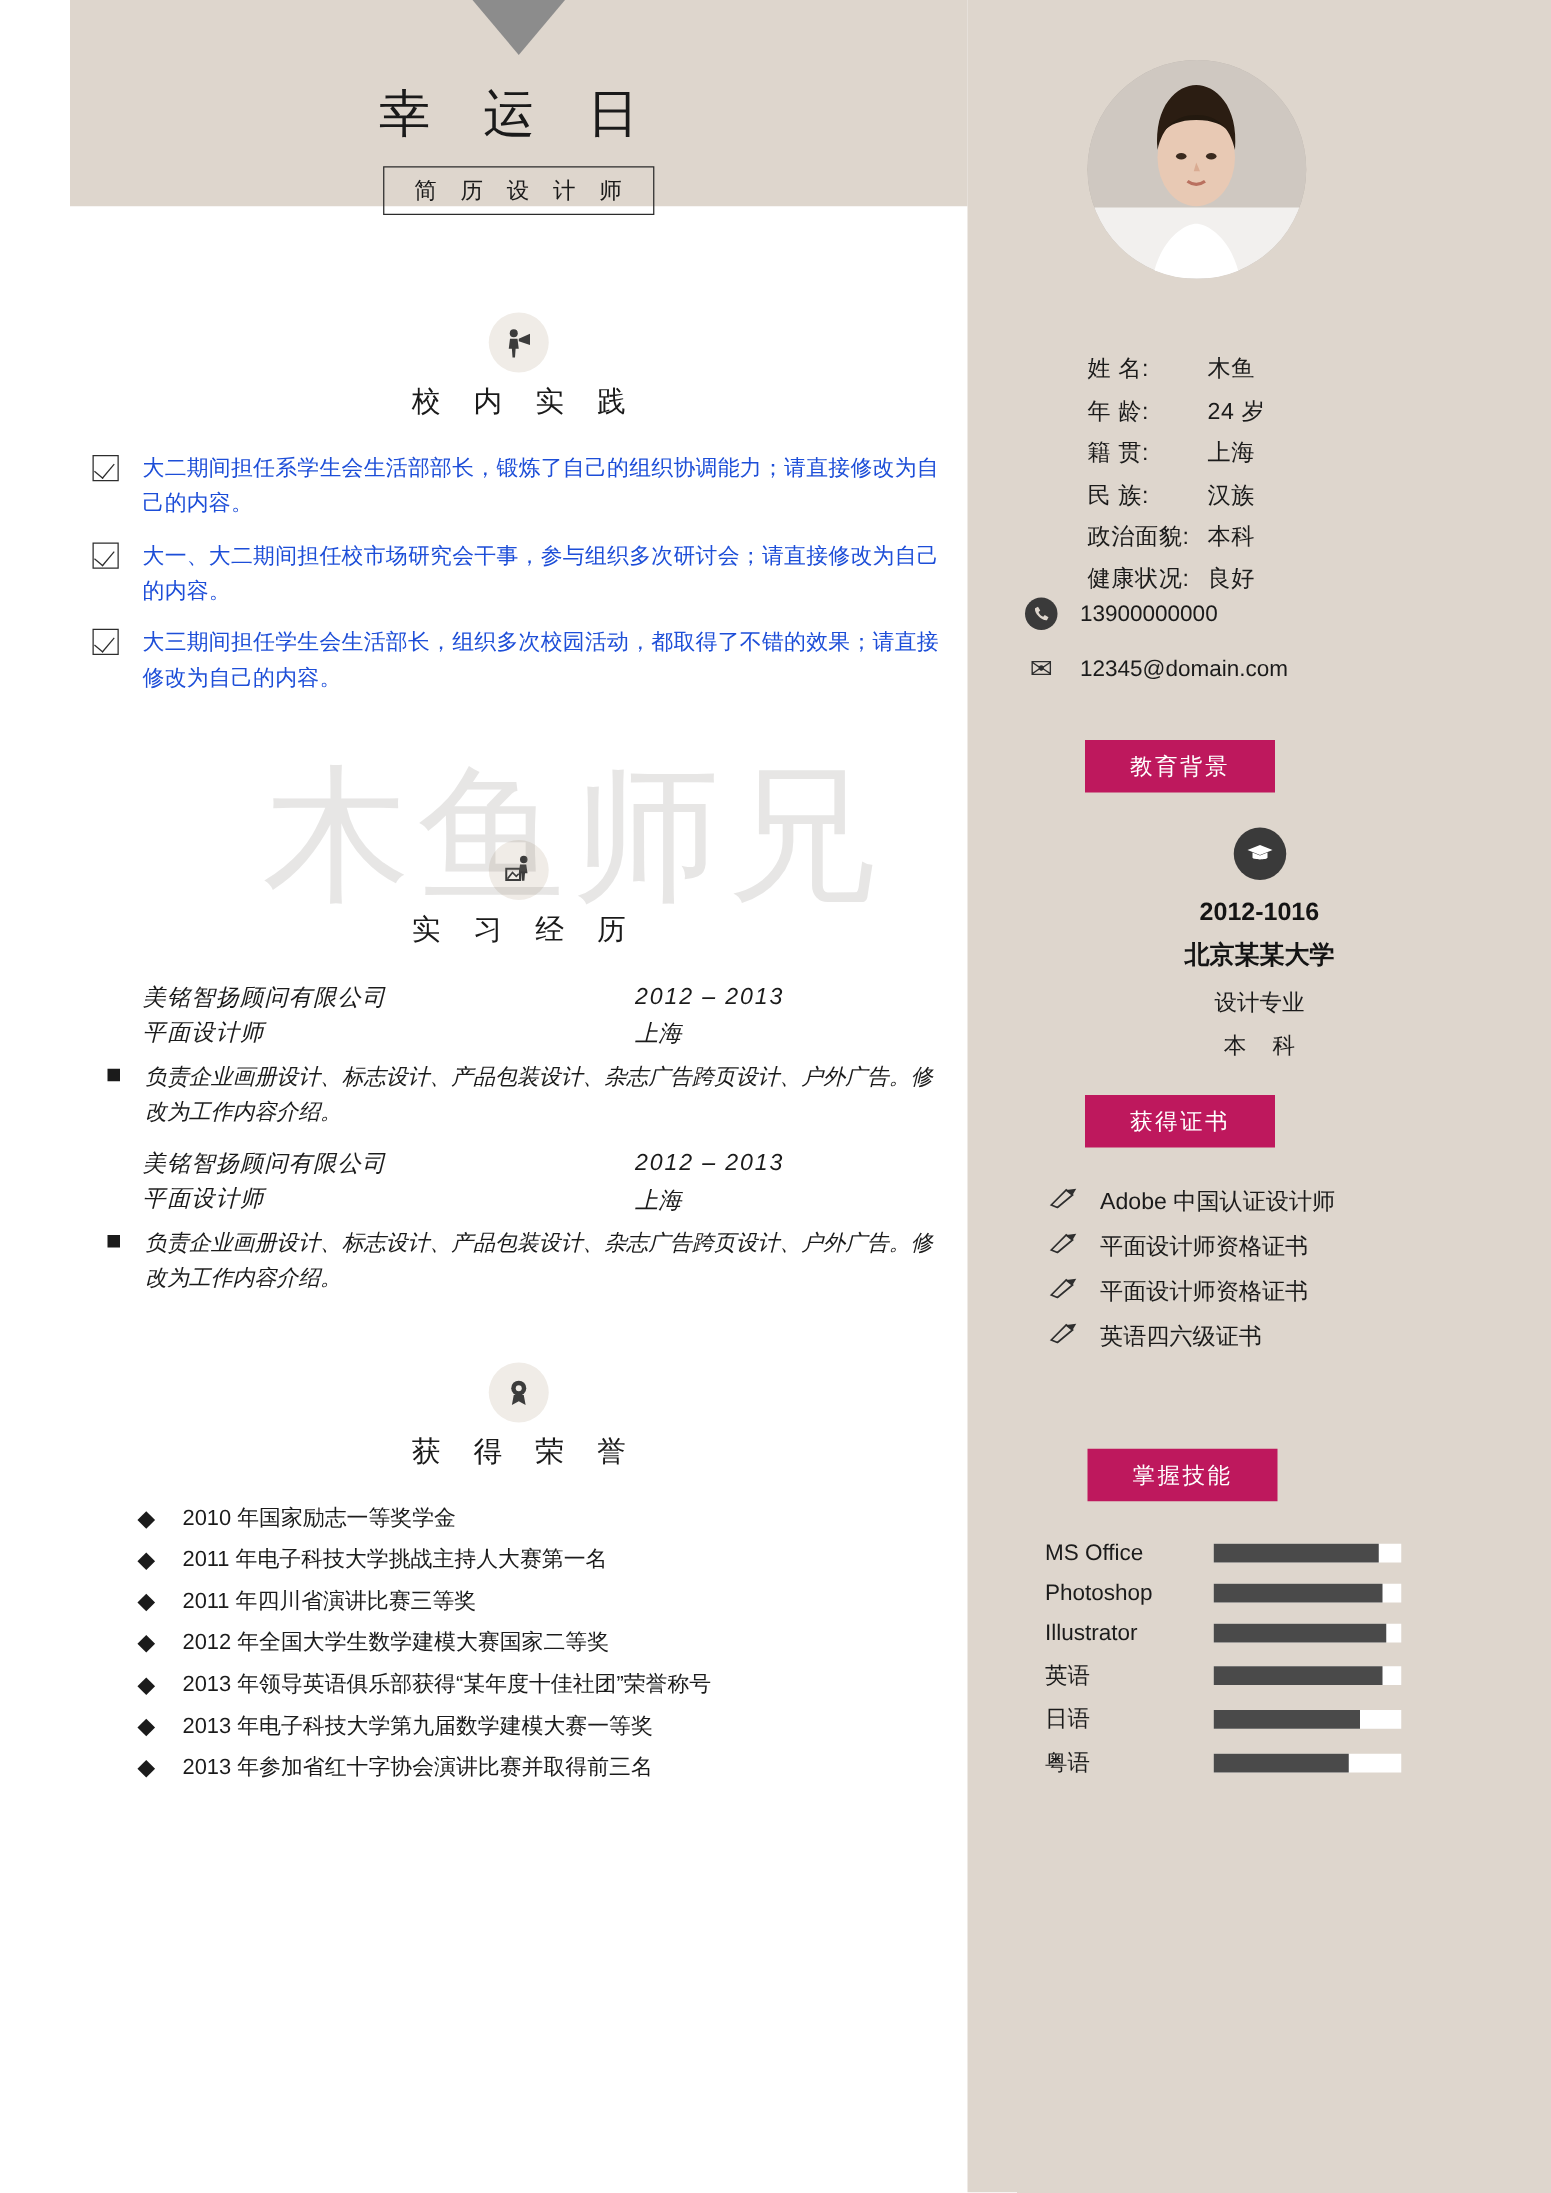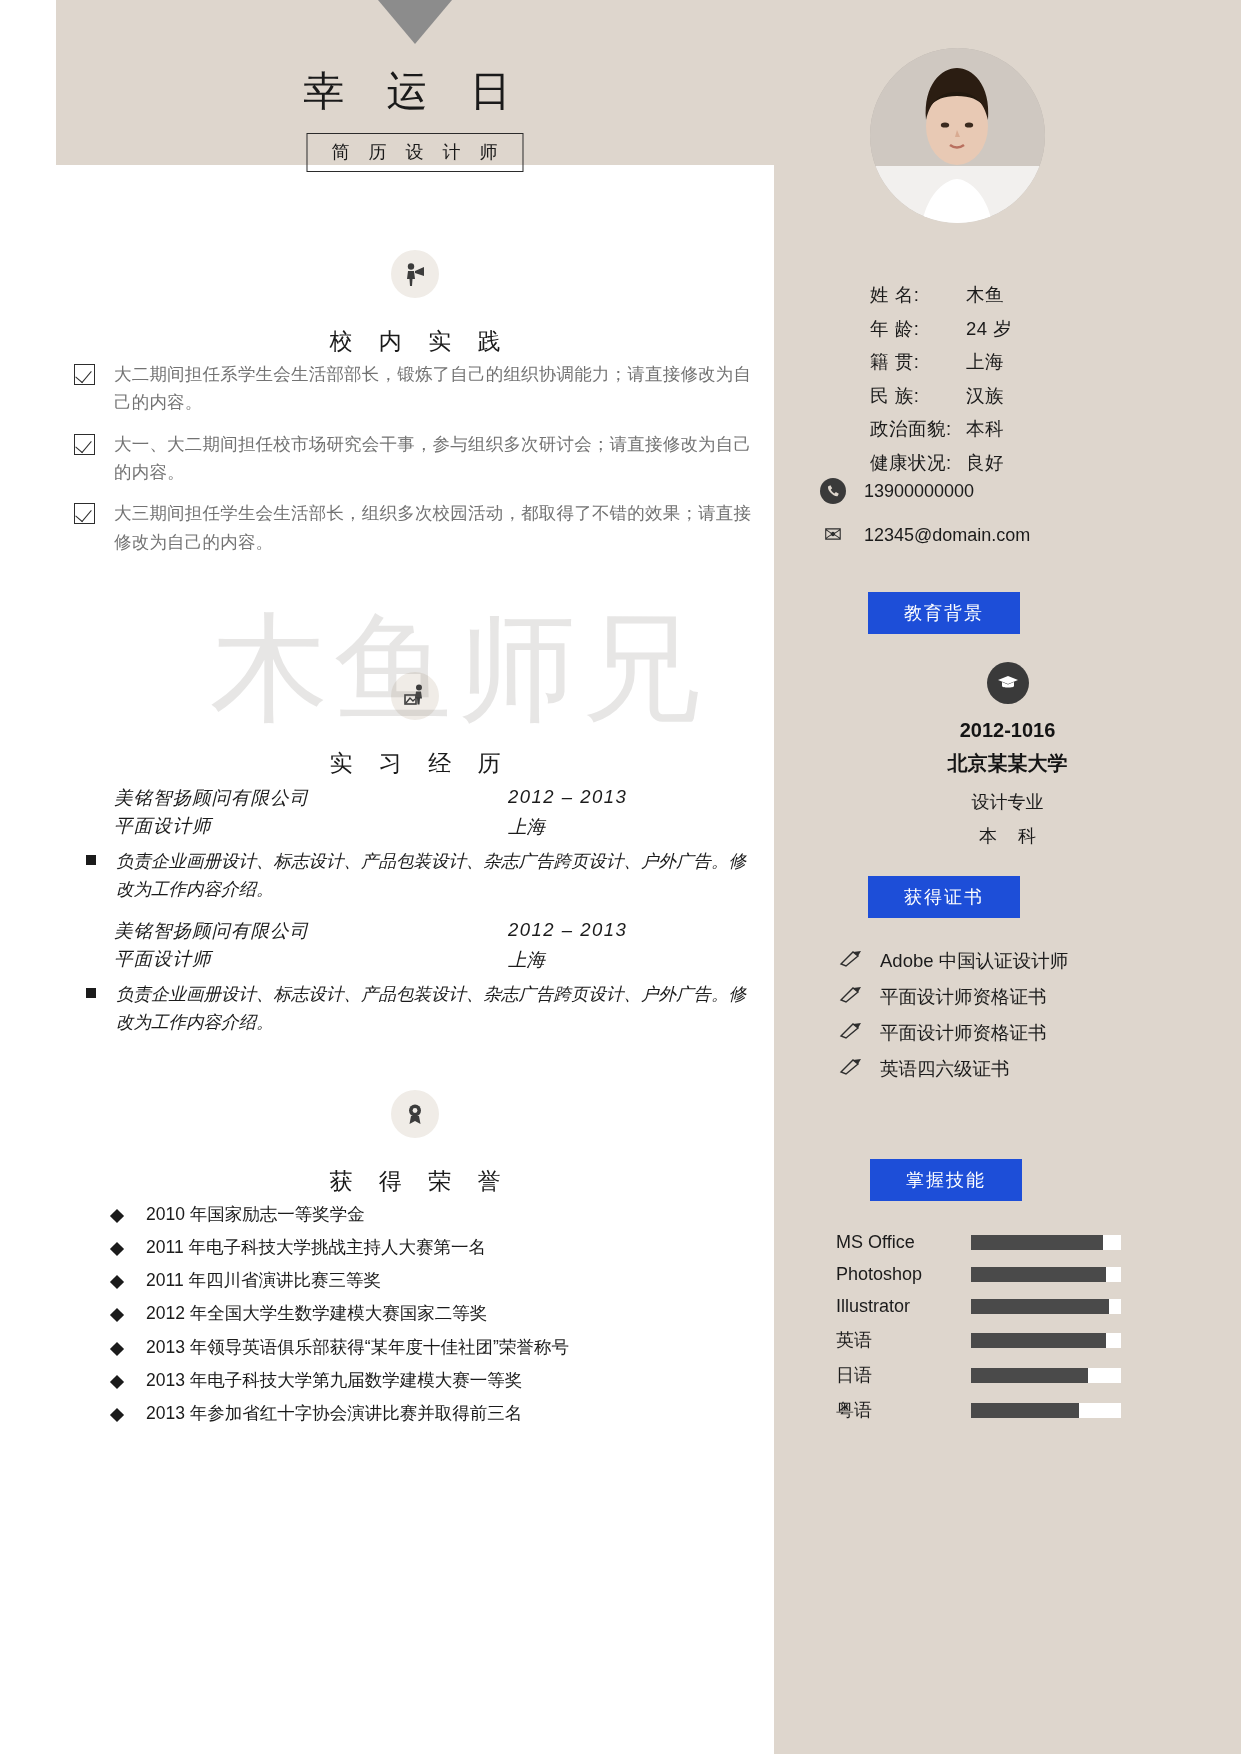--- a/index.html
+++ b/index.html
@@ -73,21 +73,21 @@
     background: #f0ece7;
     margin: 0 auto;
     display: flex; align-items: center; justify-content: center;
     color: #3c3c3c;
   }
   .sec-title {
     text-align: center;
     font-size: 23px;
     letter-spacing: 10px;
     color: #1a1a1a;
-    margin-top: 28px;
+    margin-top: 8px;
     padding-left: 10px;
   }
 
   
   .chk-list { position: absolute; left: 18px; width: 690px; }
   .chk-item { display: flex; margin-bottom: 13px; }
   .chk-box {
     flex: 0 0 auto;
     width: 21px; height: 21px;
     border: 1.4px solid #2d2d2d;
@@ -100,21 +100,21 @@
     position: absolute;
     left: 4px; top: 2px;
     width: 8px; height: 14px;
     border-right: 1.6px solid #2d2d2d;
     border-bottom: 1.6px solid #2d2d2d;
     transform: rotate(40deg);
   }
   .chk-text {
     font-size: 17.5px;
     line-height: 1.62;
-    color: #737373;
+    color: #1d4ed8;
     letter-spacing: 0.2px;
   }
 
   
   .job { position: absolute; left: 4px; width: 700px; font-style: italic; }
   .job-row { position: relative; height: 58px; }
   .job-org { position: absolute; left: 54px; top: 0; font-size: 18.5px; color: #1b1b1b; letter-spacing: 1px;}
   .job-role { position: absolute; left: 54px; top: 28px; font-size: 18.5px; color: #1b1b1b; letter-spacing: 1px;}
   .job-date { position: absolute; left: 448px; top: 1px; font-size: 18.5px; color: #1b1b1b; letter-spacing: 1.5px;}
   .job-city { position: absolute; left: 448px; top: 29px; font-size: 18.5px; color: #1b1b1b;}
@@ -172,21 +172,21 @@
     font-size: 14px;
     margin-right: 18px;
   }
   .c-icon.mail { border-radius: 0; background: transparent; color: #2e2e2e; font-size: 22px; }
   .c-text { font-size: 18px; color: #1b1b1b; }
 
   .rib {
     position: absolute;
     left: 94px;
     width: 152px; height: 42px;
-    background: #1d4ed8;
+    background: #be185d;
     color: #fff;
     font-size: 18px;
     letter-spacing: 2px;
     display: flex; align-items: center; justify-content: center;
   }
 
   .edu { position: absolute; left: 0; width: 467px; text-align: center; }
   .edu-cap {
     width: 42px; height: 42px;
     border-radius: 50%;

